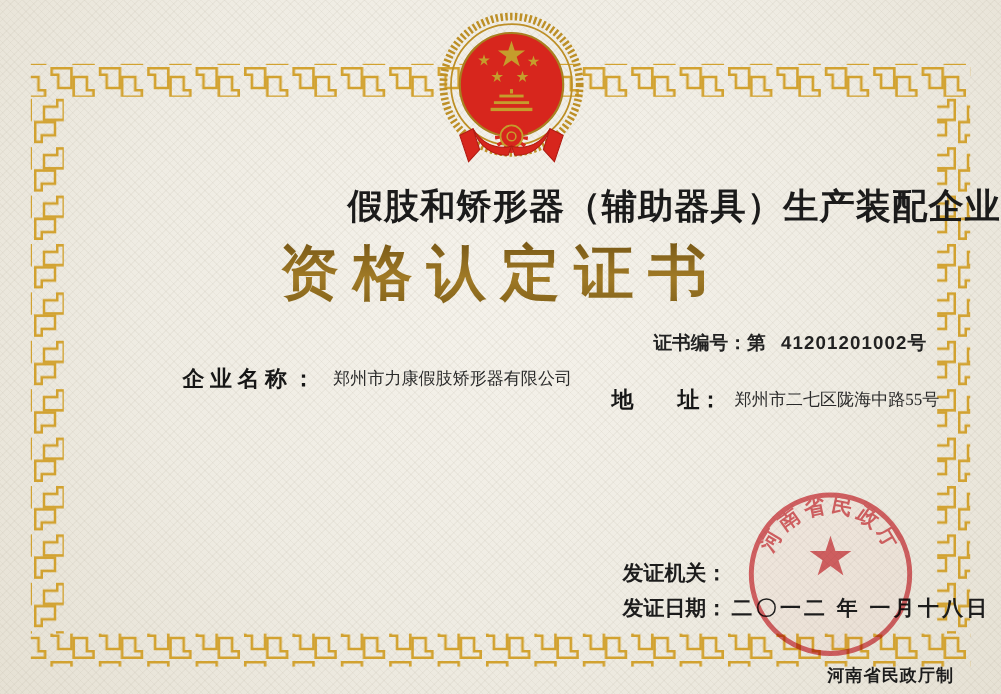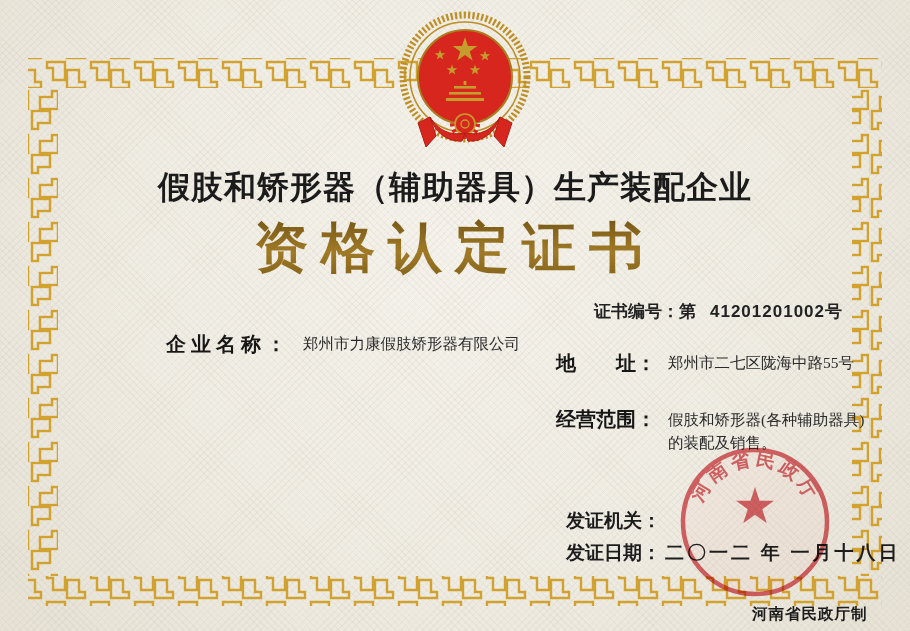--- a/index.html
+++ b/index.html
@@ -11,21 +11,21 @@
       repeating-linear-gradient(45deg, rgba(176,168,150,0.10) 0 1px, transparent 1px 5px),
       repeating-linear-gradient(-45deg, rgba(176,168,150,0.10) 0 1px, transparent 1px 5px),
       radial-gradient(circle at 50% 38%, #f5f2eb 0%, #efece3 55%, #e6e1d4 100%);
   }
   .abs{position:absolute;}
   svg{display:block;}
   .frame-svg{position:absolute;left:0;top:0;}
   .emblem-svg{position:absolute;left:388px;top:3px;}
   .seal-svg{position:absolute;left:666px;top:443px;mix-blend-mode:multiply;opacity:.92;}
   .subtitle{
-    left:0;top:166px;width:910px;text-align:center;
+    left:0;top:166px;width:910px;text-align:right;
     font-size:32px;font-weight:800;letter-spacing:1px;color:#1b1b1b;
   }
   .title{
     left:0;top:212px;width:910px;text-align:center;
     font-size:54px;font-weight:800;letter-spacing:13px;padding-left:0;box-sizing:border-box;
     color:#8a661c;
     background:linear-gradient(180deg,#6f5114 0%,#a07a26 55%,#7c5d18 100%);
     -webkit-background-clip:text;background-clip:text;-webkit-text-fill-color:transparent;
   }
   .certno{left:594px;top:300px;font-size:17px;font-weight:700;color:#222;}
@@ -112,23 +112,20 @@
 
   <div class="abs field f-company">
     <span class="lbl ls">企业名称：</span><span class="val">郑州市力康假肢矫形器有限公司</span>
   </div>
 
   <div class="abs field f-address">
     <span class="lbl">地　　址：</span><span class="val">郑州市二七区陇海中路55号</span>
   </div>
 
 
-  <div class="abs field f-scope">
-    <span class="lbl">经营范围：</span><span class="scope-wrap"><span class="scope-line">假肢和矫形器(各种辅助器具)</span><br><span class="scope-line">的装配及销售。</span></span>
-  </div>
 
   <div class="abs foot-line f-authority">
     <span>发证机关：</span>
   </div>
   <div class="abs foot-line f-date">
     <span>发证日期：</span><span class="dval">二〇一二 年 一月十八日</span>
   </div>
 
   <svg class="seal-svg" width="176" height="158" viewBox="0 0 176 158" xmlns="http://www.w3.org/2000/svg" xmlns:xlink="http://www.w3.org/1999/xlink">
     <circle cx="89" cy="79" r="72" fill="rgba(235,120,125,0.05)" stroke="#dc5a60" stroke-width="4.5"></circle>

